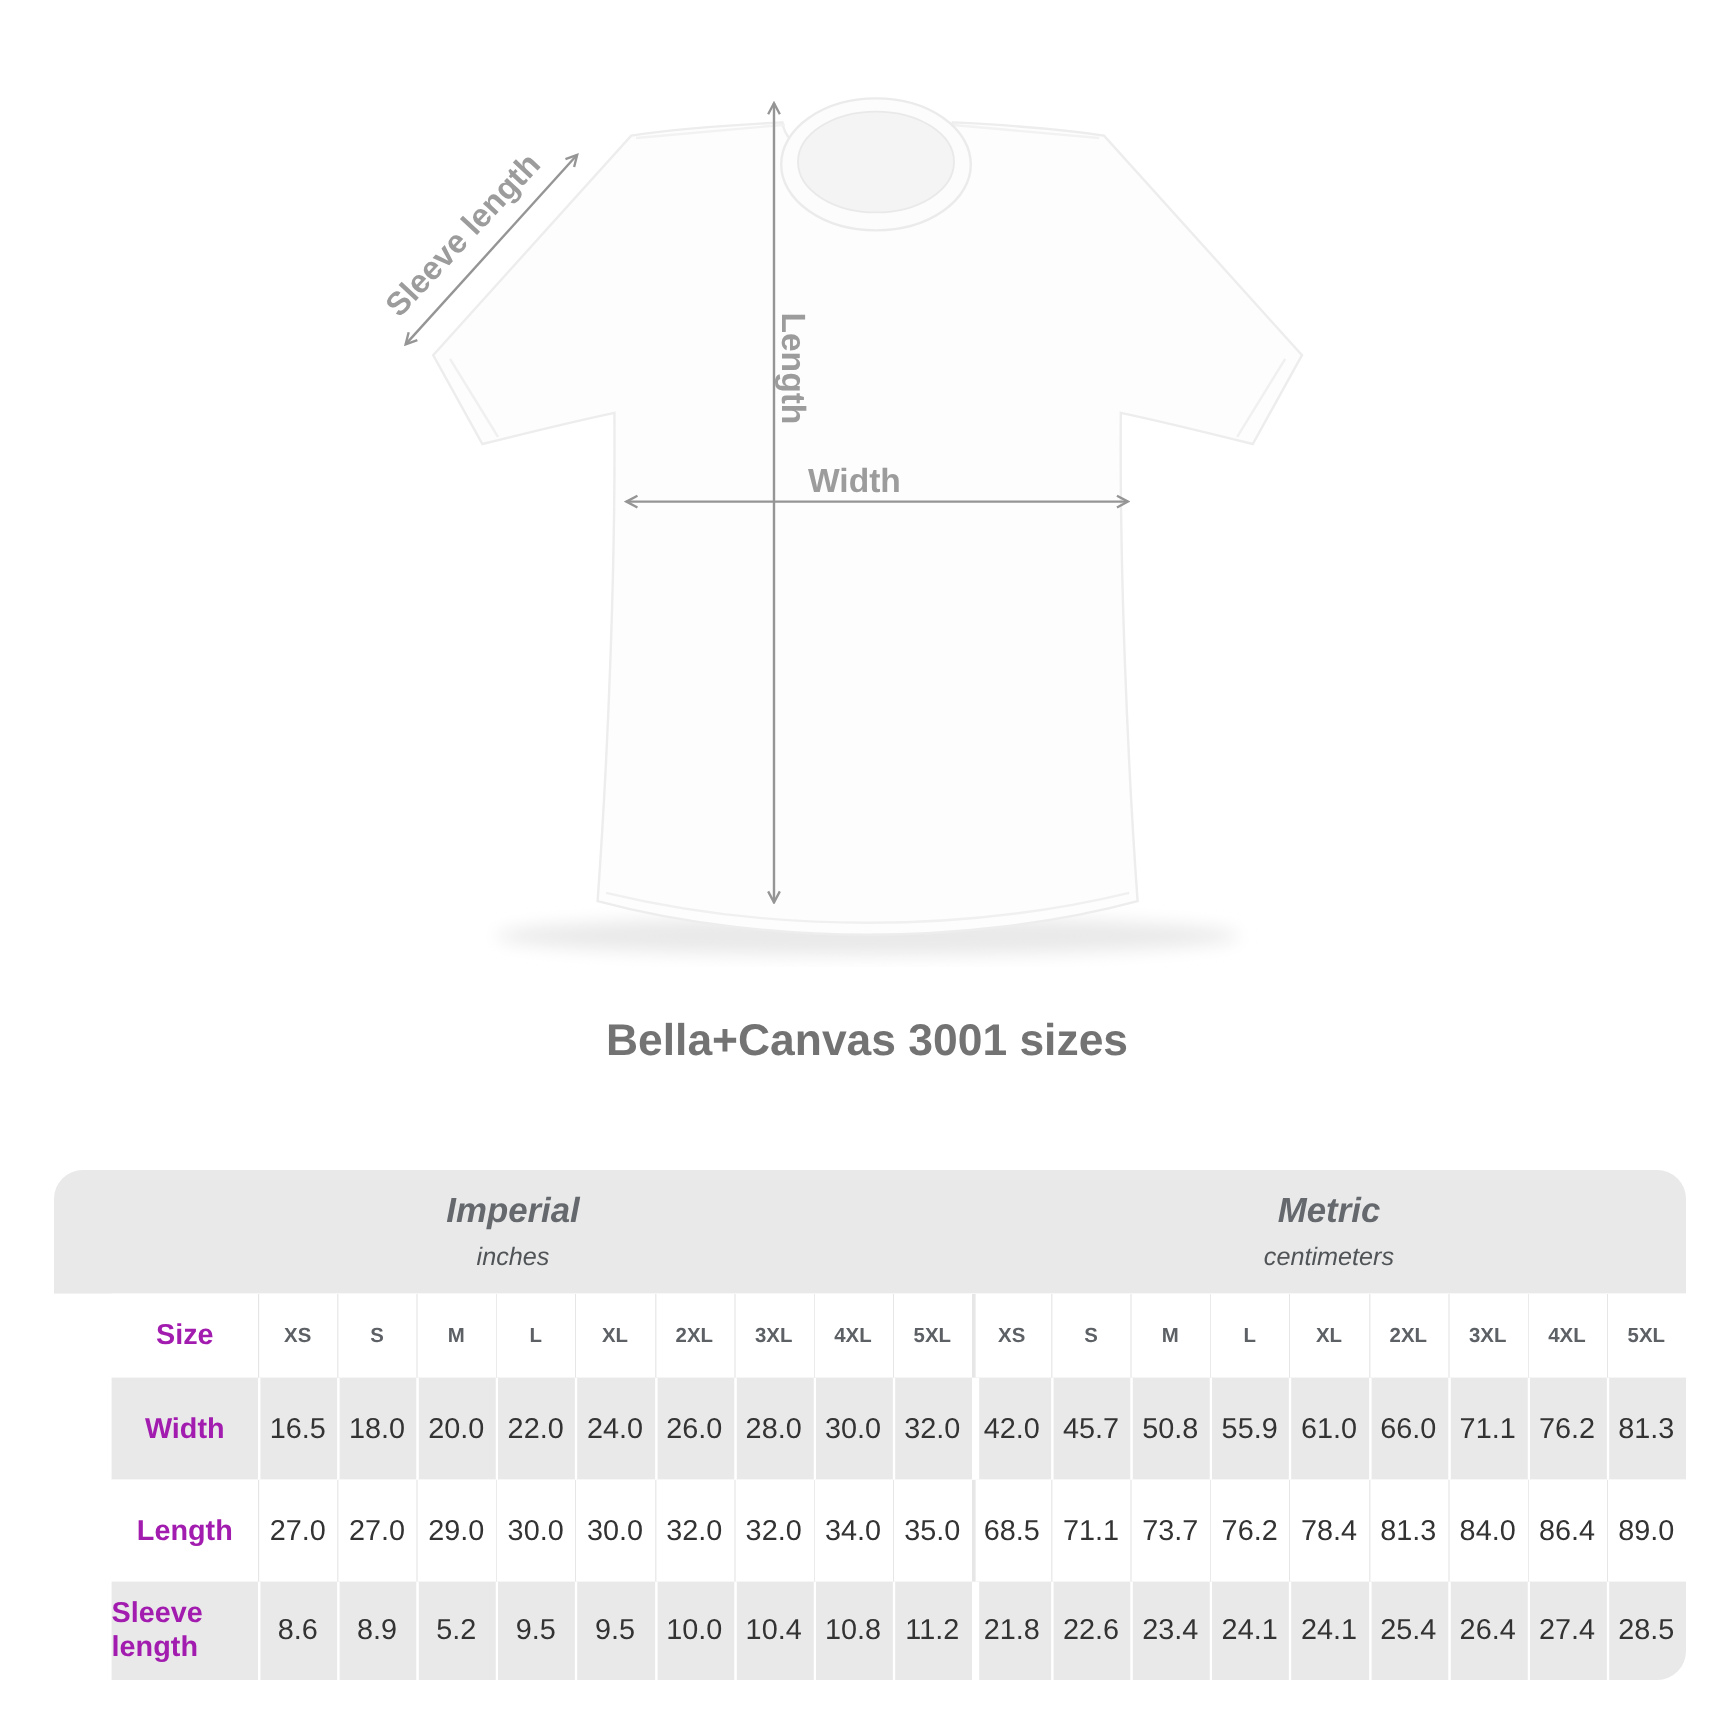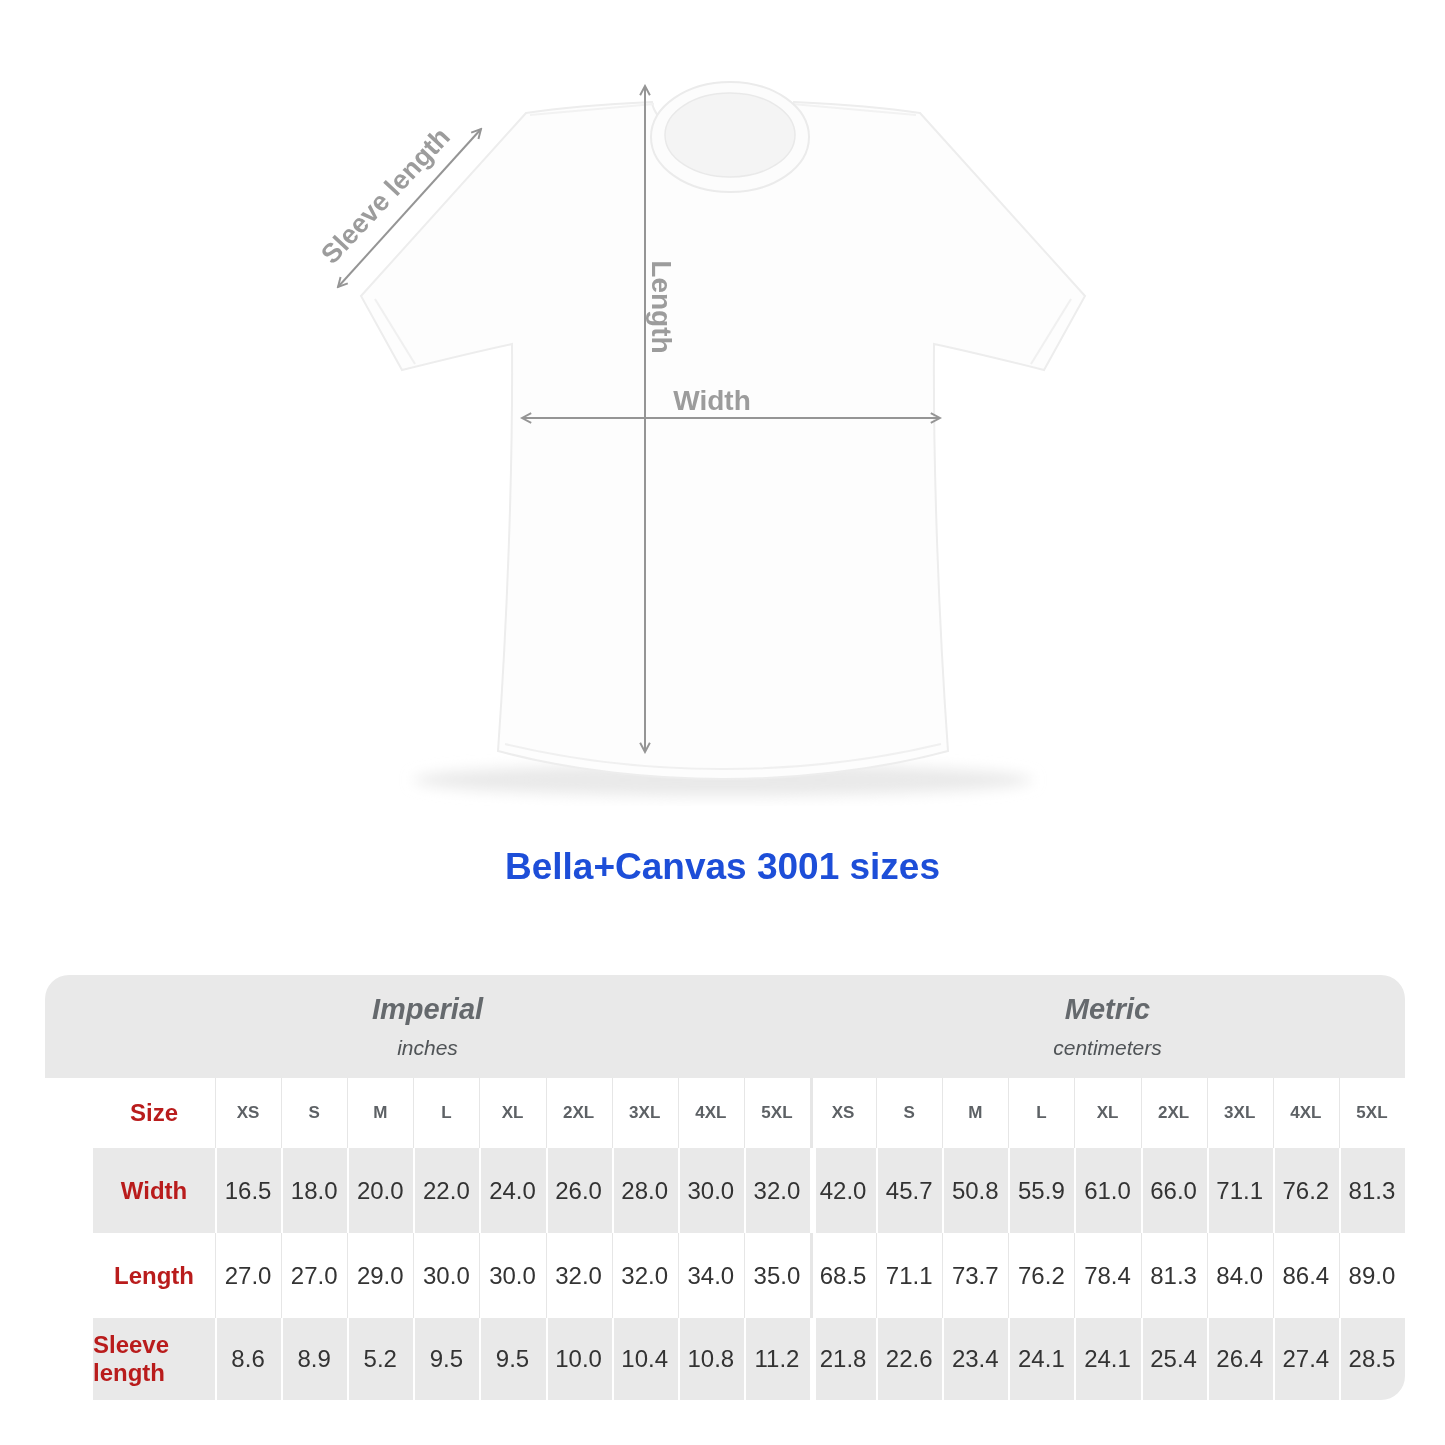--- a/index.html
+++ b/index.html
@@ -9,21 +9,21 @@
   
   .diagram{position:absolute;left:0;top:0;width:1445px;height:840px;}
   .diagram svg{position:absolute;left:0;top:0;}
   .dlabel{position:absolute;font-weight:bold;color:#9c9c9c;white-space:nowrap;}
   .dlabel-width{left:712px;top:401px;font-size:28px;transform:translate(-50%,-50%);}
   .dlabel-length{left:661px;top:307px;font-size:28px;transform:translate(-50%,-50%) rotate(90deg);}
   .dlabel-sleeve{left:386px;top:196px;font-size:27px;transform:translate(-50%,-50%) rotate(-47deg);}
 
   
   .title{position:absolute;left:0;top:846px;width:100%;text-align:center;
-         font-size:37px;font-weight:bold;color:#1d4ed8;}
+         font-size:37px;font-weight:bold;color:#737373;}
   .subtitle{position:absolute;left:0;top:916px;width:100%;text-align:center;
             font-size:21px;font-style:italic;color:#4e4e4e;}
 
   
   .size-table{position:absolute;left:45px;top:975px;width:1360px;height:425px;
               display:grid;grid-template-columns:170px repeat(18,1fr);
               grid-template-rows:103px 70px 85px 85px 82px;
               border-radius:24px;overflow:hidden;background:#fff;}
   .th{grid-row:1;background:#e9e9e9;display:flex;flex-direction:column;
       align-items:center;justify-content:center;}
@@ -33,21 +33,21 @@
   .th-unit{font-style:italic;font-size:21px;color:#505457;margin-top:10px;}
 
   .c{display:flex;align-items:center;justify-content:center;}
   .g{background:#e9e9e9;}
   .w{background:#ffffff;}
   .g.s{box-shadow:inset 2px 0 0 #ffffff;}
   .w.s{box-shadow:inset 1px 0 0 #e6e6e6;}
   .g.ms{box-shadow:inset 6px 0 0 #ffffff;}
   .w.ms{box-shadow:inset 3px 0 0 #e6e6e6;}
 
-  .lbl{font-weight:bold;font-size:24px;color:#b91c1c;margin-left:48px;}
+  .lbl{font-weight:bold;font-size:24px;color:#a21caf;margin-left:48px;}
   .sz{font-weight:bold;font-size:17px;color:#5d6165;}
   .num{font-size:24px;color:#333333;}
 </style>
 </head>
 <body>
 
 <div class="page">
 
   <div class="diagram">
     <svg width="1445" height="840" viewBox="0 0 1445 840">

